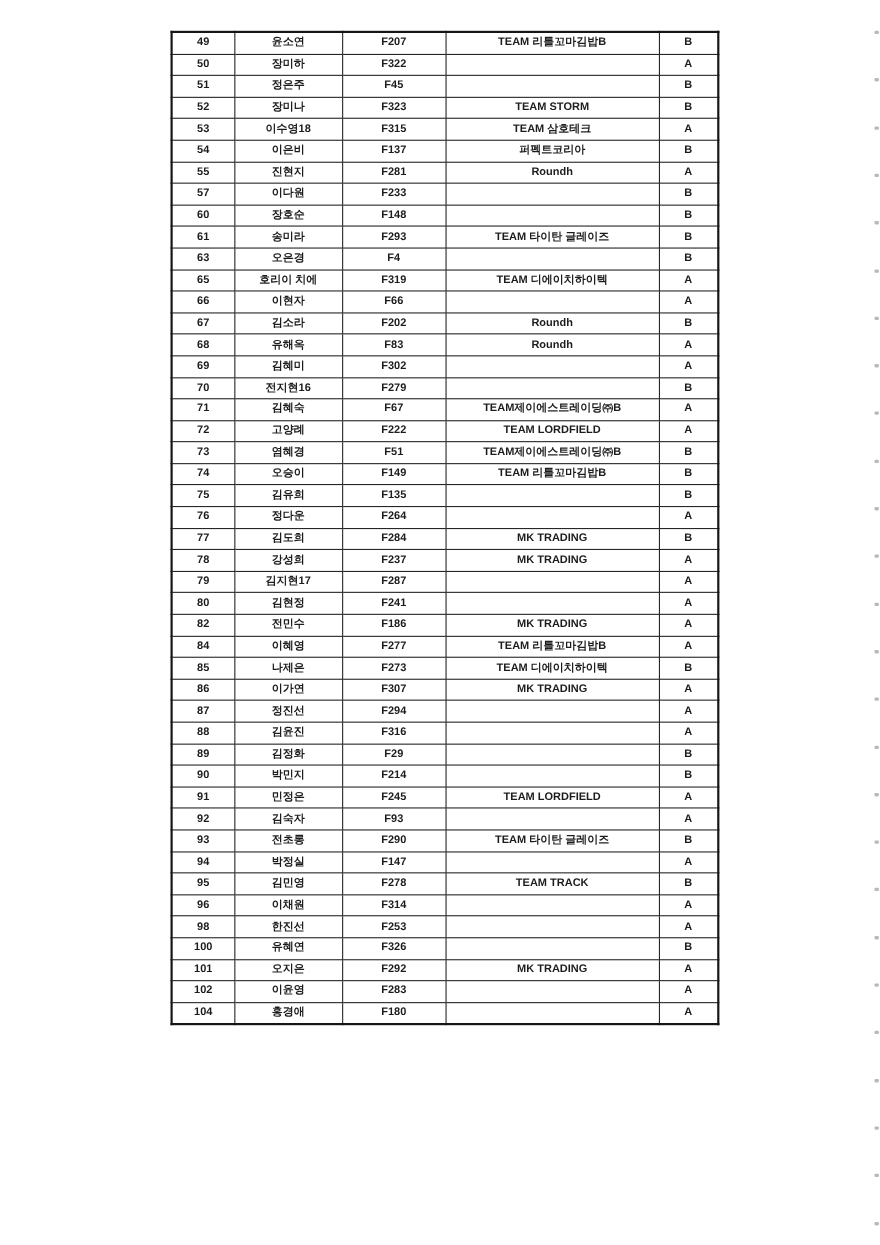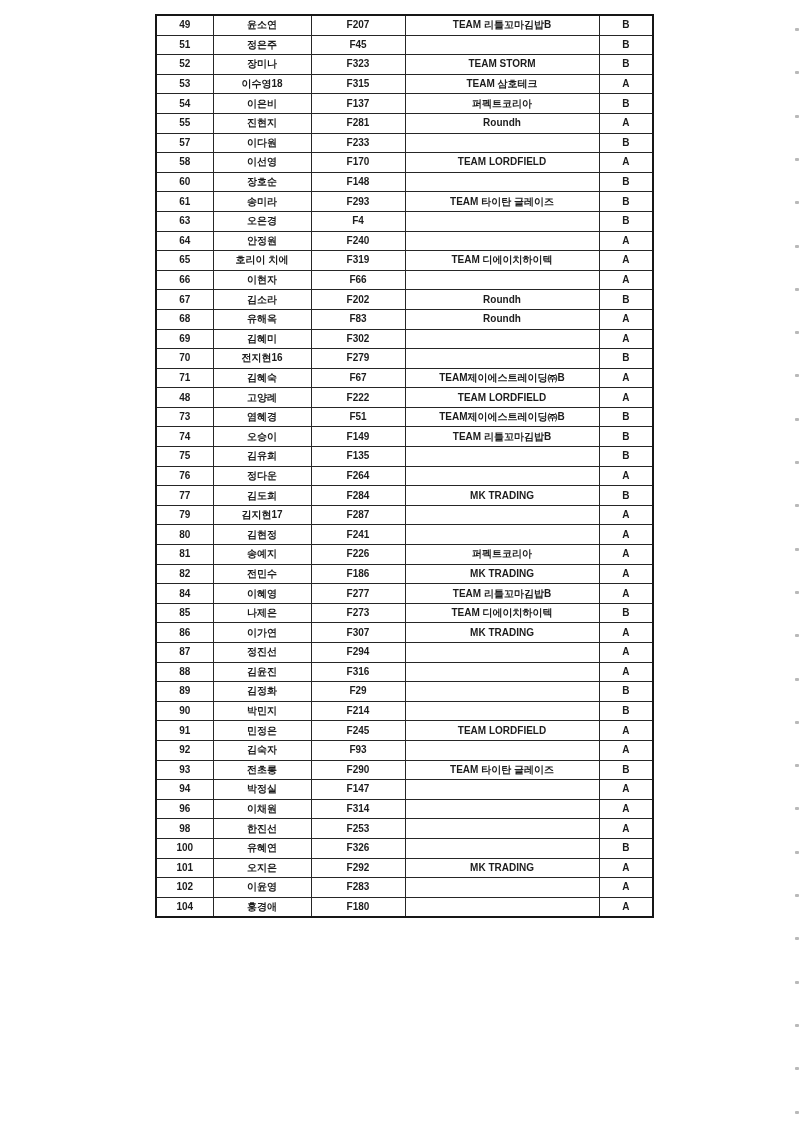--- a/index.html
+++ b/index.html
@@ -15,21 +15,21 @@
     font-family: "Liberation Sans", "DejaVu Sans", sans-serif;
   }
   .page {
     position: absolute;
     inset: 0;
     background: #ffffff;
   }
   table.roster {
     position: absolute;
     left: 155px;
-    top: 14px;
+    top: 28px;
     width: 497px;
     border-collapse: collapse;
     table-layout: fixed;
     border: 2px solid #161616;
   }
   table.roster td {
     border: 1px solid #262626;
     height: 18.6px;
     padding: 0 3px;
     text-align: center;
@@ -79,20 +79,27 @@
     </colgroup>
     <tbody>
         <tr>
           <td class="col-no">49</td>
           <td class="col-name">윤소연</td>
           <td class="col-code">F207</td>
           <td class="col-team">TEAM 리틀꼬마김밥B</td>
           <td class="col-grade">B</td>
         </tr>
         <tr>
+          <td class="col-no">50</td>
+          <td class="col-name">장미하</td>
+          <td class="col-code">F322</td>
+          <td class="col-team"></td>
+          <td class="col-grade">A</td>
+        </tr>
+        <tr>
           <td class="col-no">51</td>
           <td class="col-name">정은주</td>
           <td class="col-code">F45</td>
           <td class="col-team"></td>
           <td class="col-grade">B</td>
         </tr>
         <tr>
           <td class="col-no">52</td>
           <td class="col-name">장미나</td>
           <td class="col-code">F323</td>
@@ -121,27 +128,20 @@
           <td class="col-grade">A</td>
         </tr>
         <tr>
           <td class="col-no">57</td>
           <td class="col-name">이다원</td>
           <td class="col-code">F233</td>
           <td class="col-team"></td>
           <td class="col-grade">B</td>
         </tr>
         <tr>
-          <td class="col-no">58</td>
-          <td class="col-name">이선영</td>
-          <td class="col-code">F170</td>
-          <td class="col-team">TEAM LORDFIELD</td>
-          <td class="col-grade">A</td>
-        </tr>
-        <tr>
           <td class="col-no">60</td>
           <td class="col-name">장호순</td>
           <td class="col-code">F148</td>
           <td class="col-team"></td>
           <td class="col-grade">B</td>
         </tr>
         <tr>
           <td class="col-no">61</td>
           <td class="col-name">송미라</td>
           <td class="col-code">F293</td>
@@ -149,27 +149,20 @@
           <td class="col-grade">B</td>
         </tr>
         <tr>
           <td class="col-no">63</td>
           <td class="col-name">오은경</td>
           <td class="col-code">F4</td>
           <td class="col-team"></td>
           <td class="col-grade">B</td>
         </tr>
         <tr>
-          <td class="col-no">64</td>
-          <td class="col-name">안정원</td>
-          <td class="col-code">F240</td>
-          <td class="col-team"></td>
-          <td class="col-grade">A</td>
-        </tr>
-        <tr>
           <td class="col-no">65</td>
           <td class="col-name">호리이 치에</td>
           <td class="col-code">F319</td>
           <td class="col-team">TEAM 디에이치하이텍</td>
           <td class="col-grade">A</td>
         </tr>
         <tr>
           <td class="col-no">66</td>
           <td class="col-name">이현자</td>
           <td class="col-code">F66</td>
@@ -205,21 +198,21 @@
           <td class="col-grade">B</td>
         </tr>
         <tr>
           <td class="col-no">71</td>
           <td class="col-name">김혜숙</td>
           <td class="col-code">F67</td>
           <td class="col-team">TEAM제이에스트레이딩㈜B</td>
           <td class="col-grade">A</td>
         </tr>
         <tr>
-          <td class="col-no">48</td>
+          <td class="col-no">72</td>
           <td class="col-name">고양례</td>
           <td class="col-code">F222</td>
           <td class="col-team">TEAM LORDFIELD</td>
           <td class="col-grade">A</td>
         </tr>
         <tr>
           <td class="col-no">73</td>
           <td class="col-name">염혜경</td>
           <td class="col-code">F51</td>
           <td class="col-team">TEAM제이에스트레이딩㈜B</td>
@@ -247,38 +240,38 @@
           <td class="col-grade">A</td>
         </tr>
         <tr>
           <td class="col-no">77</td>
           <td class="col-name">김도희</td>
           <td class="col-code">F284</td>
           <td class="col-team">MK TRADING</td>
           <td class="col-grade">B</td>
         </tr>
         <tr>
+          <td class="col-no">78</td>
+          <td class="col-name">강성희</td>
+          <td class="col-code">F237</td>
+          <td class="col-team">MK TRADING</td>
+          <td class="col-grade">A</td>
+        </tr>
+        <tr>
           <td class="col-no">79</td>
           <td class="col-name">김지현17</td>
           <td class="col-code">F287</td>
           <td class="col-team"></td>
           <td class="col-grade">A</td>
         </tr>
         <tr>
           <td class="col-no">80</td>
           <td class="col-name">김현정</td>
           <td class="col-code">F241</td>
           <td class="col-team"></td>
-          <td class="col-grade">A</td>
-        </tr>
-        <tr>
-          <td class="col-no">81</td>
-          <td class="col-name">송예지</td>
-          <td class="col-code">F226</td>
-          <td class="col-team">퍼펙트코리아</td>
           <td class="col-grade">A</td>
         </tr>
         <tr>
           <td class="col-no">82</td>
           <td class="col-name">전민수</td>
           <td class="col-code">F186</td>
           <td class="col-team">MK TRADING</td>
           <td class="col-grade">A</td>
         </tr>
         <tr>
@@ -350,20 +343,27 @@
           <td class="col-code">F290</td>
           <td class="col-team">TEAM 타이탄 글레이즈</td>
           <td class="col-grade">B</td>
         </tr>
         <tr>
           <td class="col-no">94</td>
           <td class="col-name">박정실</td>
           <td class="col-code">F147</td>
           <td class="col-team"></td>
           <td class="col-grade">A</td>
+        </tr>
+        <tr>
+          <td class="col-no">95</td>
+          <td class="col-name">김민영</td>
+          <td class="col-code">F278</td>
+          <td class="col-team">TEAM TRACK</td>
+          <td class="col-grade">B</td>
         </tr>
         <tr>
           <td class="col-no">96</td>
           <td class="col-name">이채원</td>
           <td class="col-code">F314</td>
           <td class="col-team"></td>
           <td class="col-grade">A</td>
         </tr>
         <tr>
           <td class="col-no">98</td>

